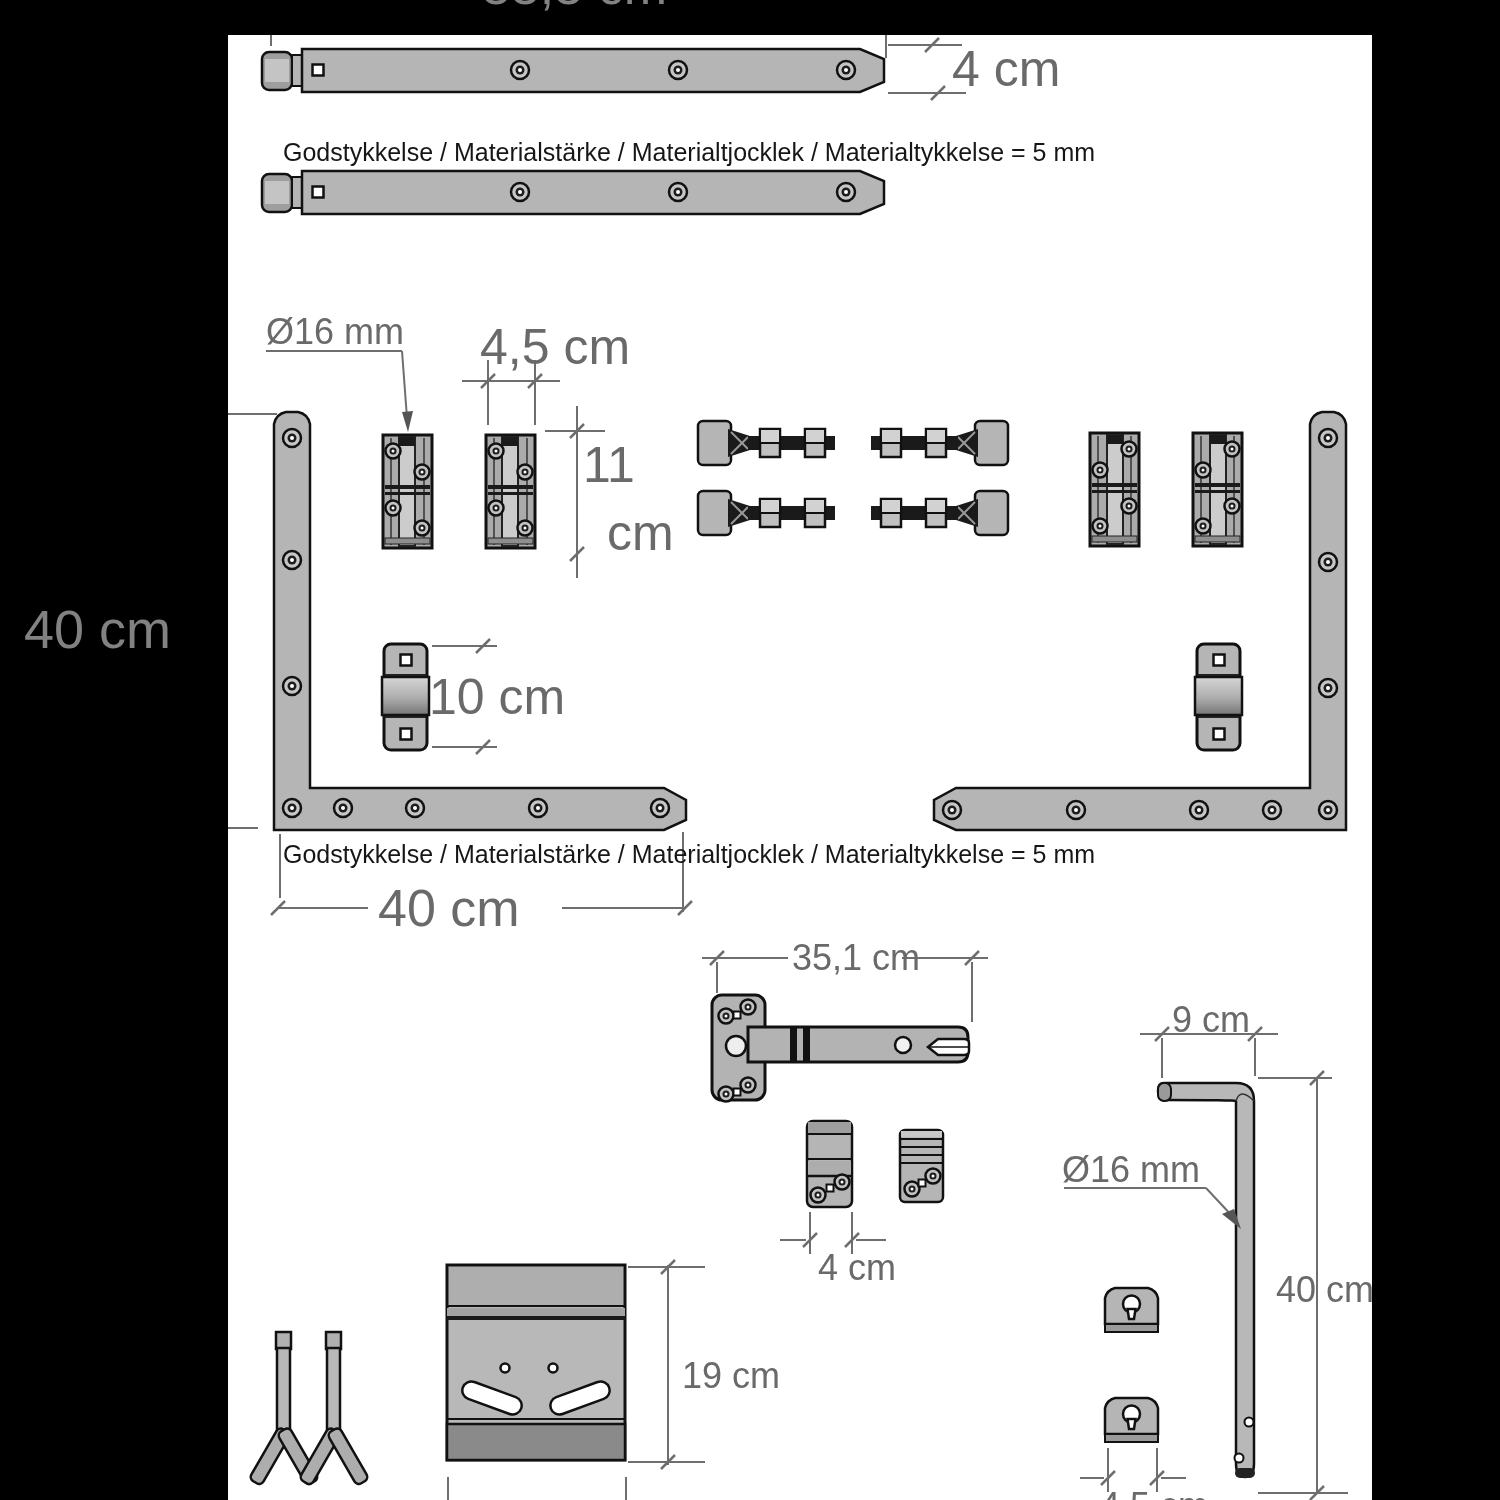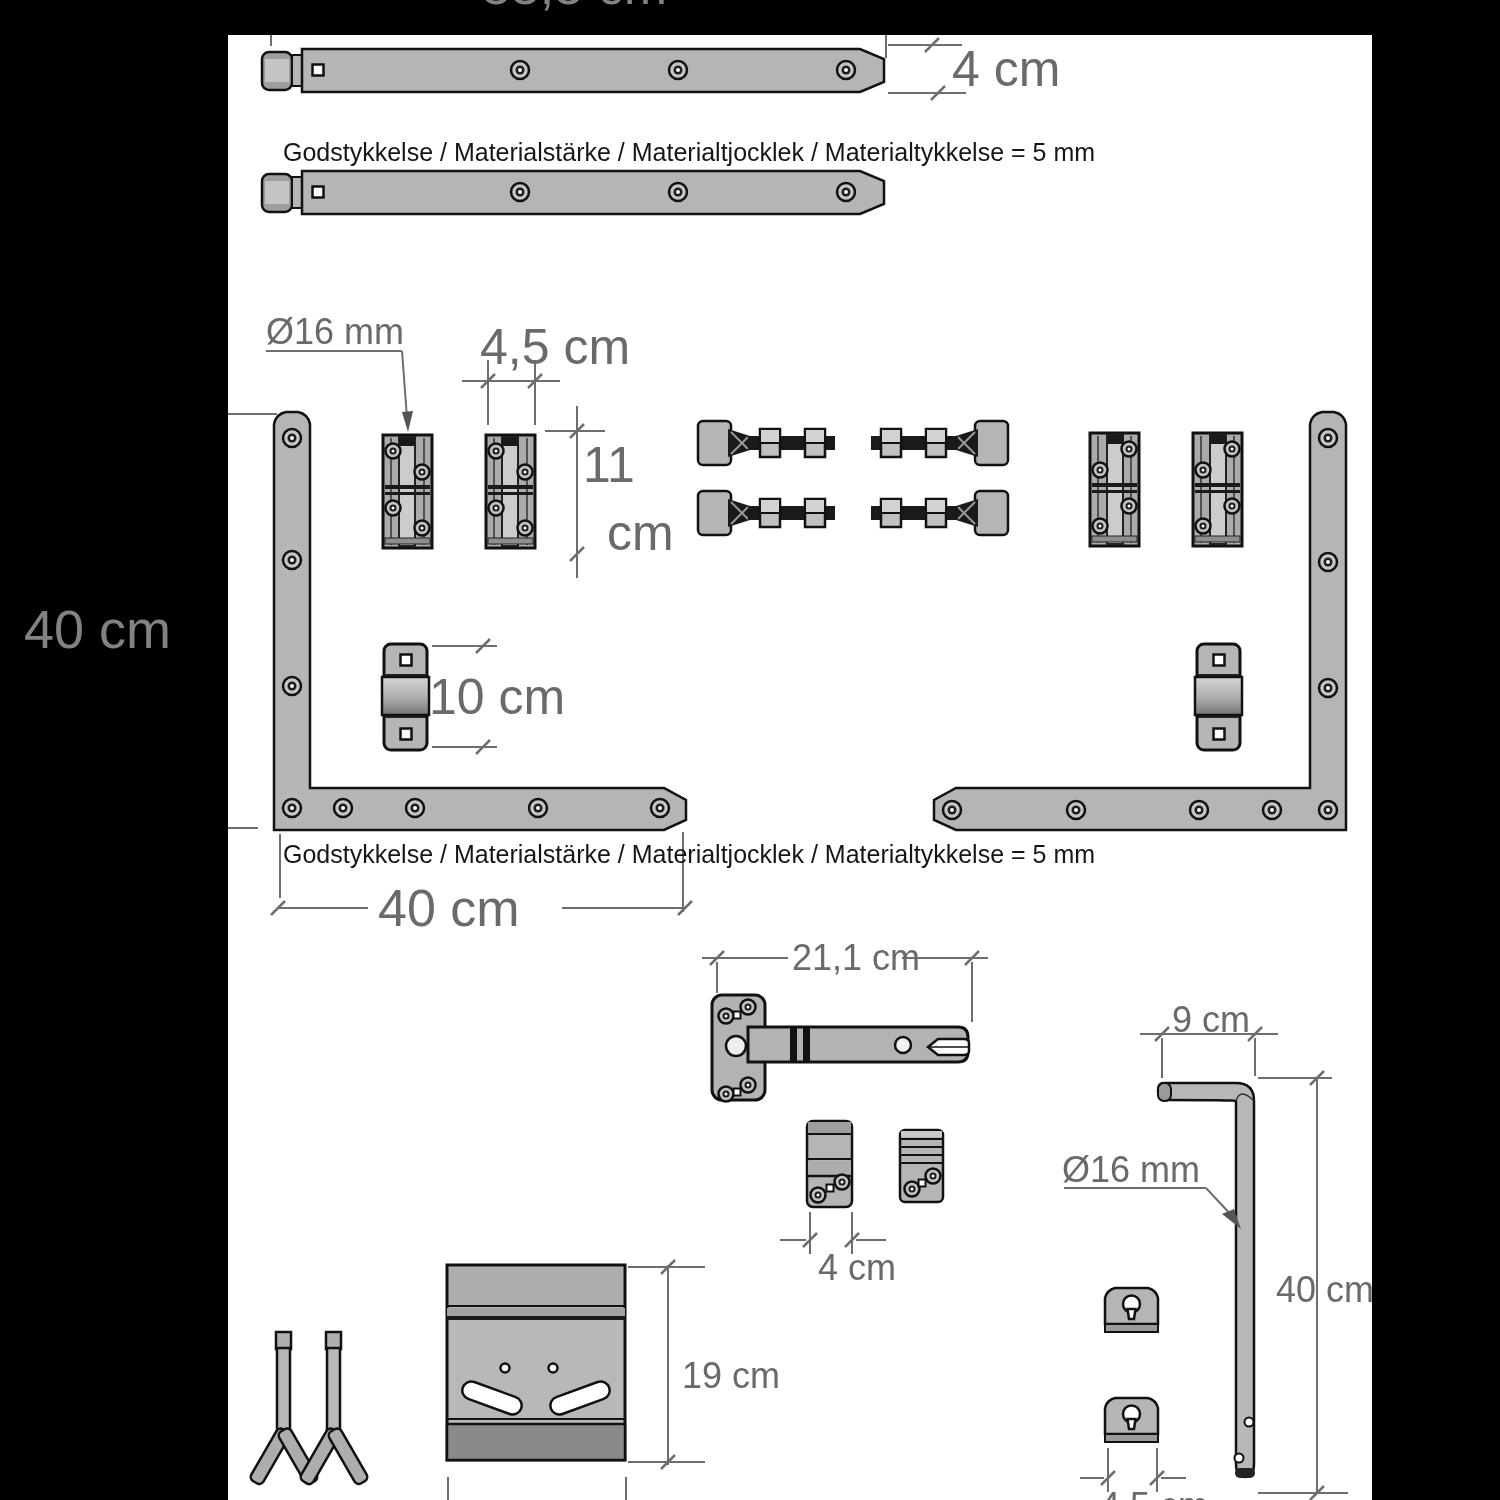--- a/index.html
+++ b/index.html
@@ -354,21 +354,21 @@
   <div class="lbl" style="left:480px;top:322px;font-size:50px;">4,5 cm</div>
   <div class="lbl" style="left:583px;top:440px;font-size:50px;text-align:right;">11</div>
   <div class="lbl" style="left:607px;top:496px;font-size:50px;margin-top:12px;">cm</div>
 
   <div class="lbl onblack" style="left:24px;top:602px;font-size:54px;">40 cm</div>
   <div class="lbl" style="left:429px;top:672px;font-size:50px;">10 cm</div>
 
   <div class="lbl dark" style="left:283px;top:842px;font-size:25px;">Godstykkelse / Materialstärke / Materialtjocklek / Materialtykkelse = 5 mm</div>
   <div class="lbl" style="left:378px;top:882px;font-size:52px;">40 cm</div>
 
-  <div class="lbl" style="left:792px;top:940px;font-size:36px;">21,1 cm</div>
+  <div class="lbl" style="left:792px;top:940px;font-size:36px;">35,1 cm</div>
   <div class="lbl" style="left:818px;top:1250px;font-size:36px;">4 cm</div>
 
   <div class="lbl" style="left:1172px;top:1002px;font-size:36px;">9 cm</div>
   <div class="lbl" style="left:1062px;top:1152px;font-size:36px;">Ø16 mm</div>
   <div class="lbl" style="left:1276px;top:1272px;font-size:36px;">40 cm</div>
 
   <div class="lbl" style="left:682px;top:1350px;font-size:36px;margin-top:8px;">19 cm</div>
   <div class="lbl" style="left:1100px;top:1488px;font-size:36px;">4,5 cm</div>
 
 </div>

